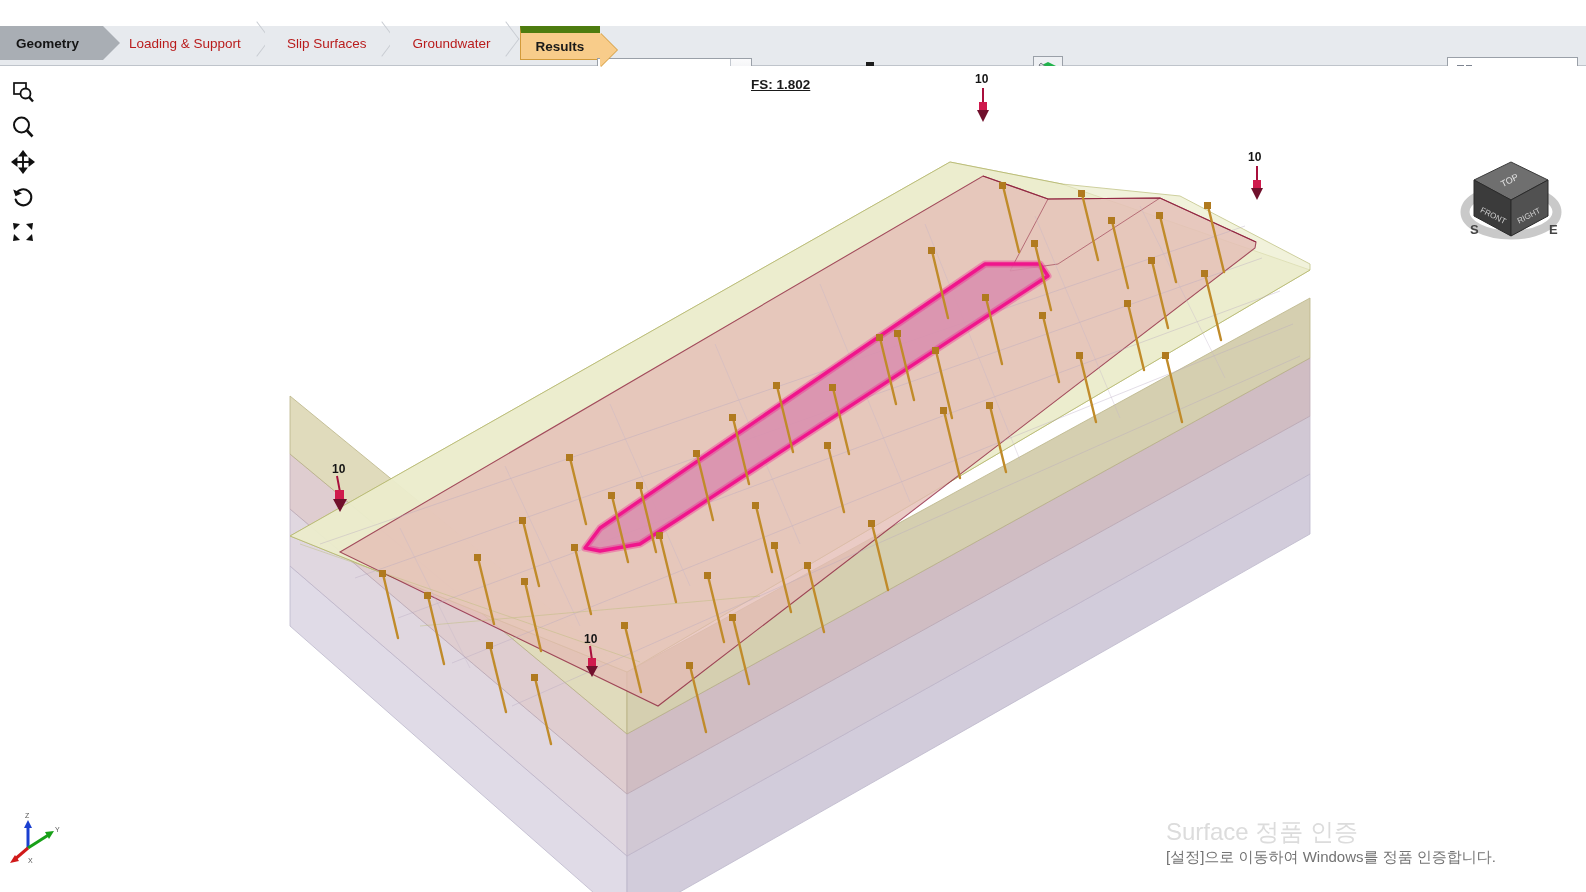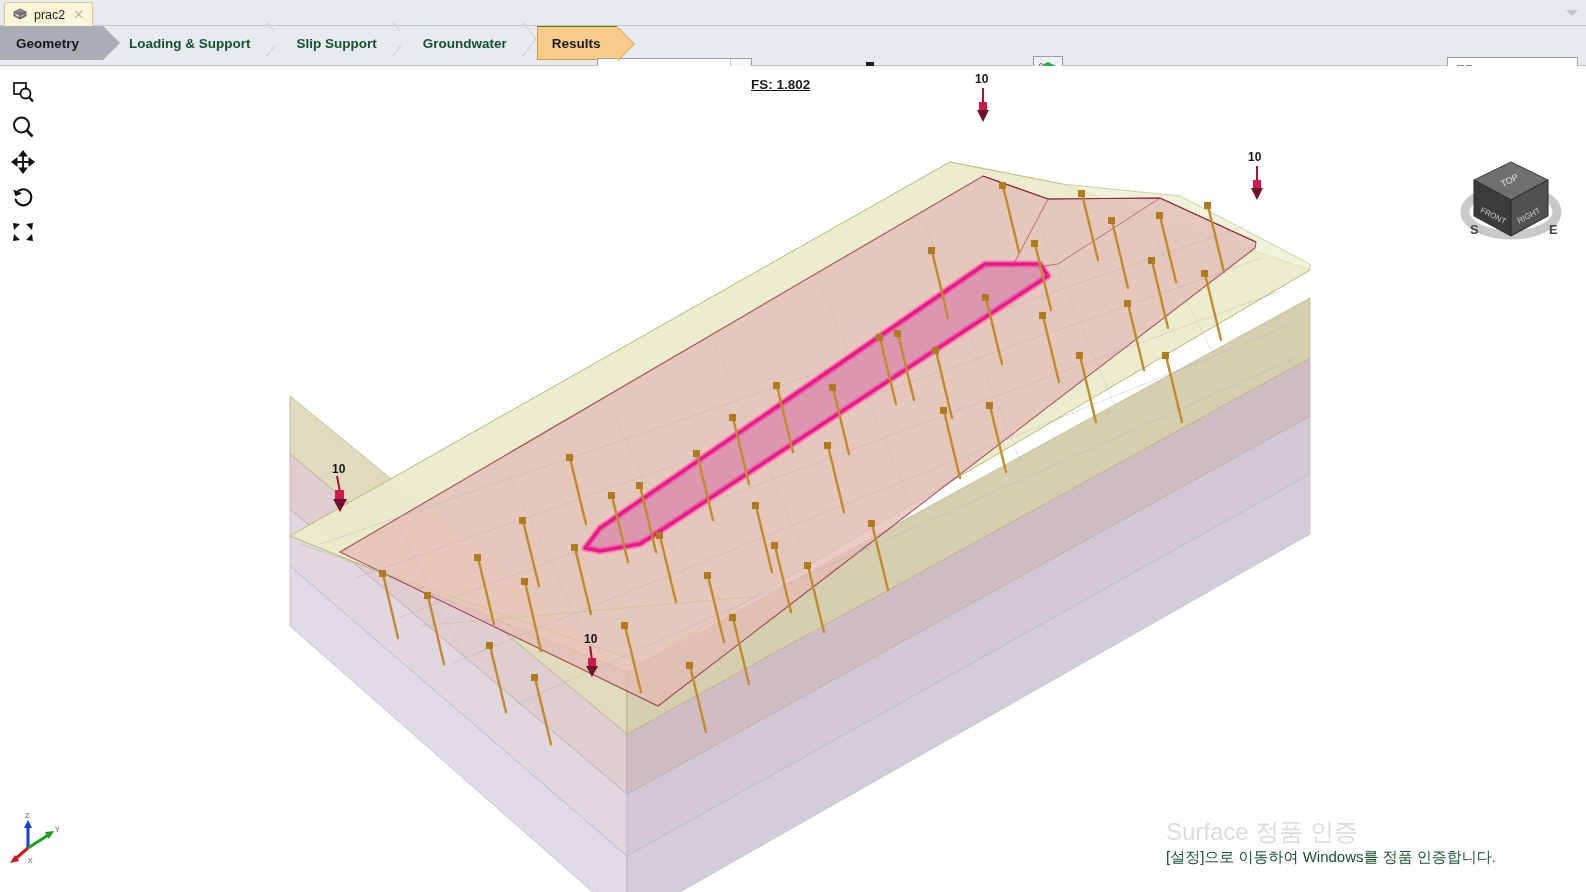--- a/index.html
+++ b/index.html
@@ -43,46 +43,45 @@
   .ribbon{
     position:absolute;left:0;top:26px;width:1586px;height:40px;
     background:#e7eaee;
     border-bottom:1px solid #bfc4cb;
     box-sizing:border-box;
   }
   .breadcrumb{position:absolute;left:0;top:0;height:34px;display:flex;align-items:flex-start;}
   .crumb{
     position:relative;display:flex;align-items:center;
     height:34px;padding:0 24px 0 16px;
-    font-size:13.5px;color:#14532d;
+    font-size:13.5px;color:#b91c1c;
     background:#e7eaee;
     box-sizing:border-box;
     cursor:pointer;
-    font-weight:bold;
   }
   .crumb .sep{
     position:absolute;right:-1px;top:0;width:20px;height:34px;
     pointer-events:none;
   }
   .crumb .sep:before{
     content:"";position:absolute;left:0;top:2px;
     width:21px;height:21px;
     border-top:1px solid #c8ccd2;border-right:1px solid #c8ccd2;
     transform:rotate(45deg) skew(8deg,8deg);
     background:transparent;
   }
   .crumb.active-grey{background:#a9aeb4;color:#141414;font-weight:600;}
   .crumb.active-grey:after{
     content:"";position:absolute;right:-17px;top:0;width:0;height:0;
     border-top:17px solid transparent;border-bottom:17px solid transparent;
     border-left:17px solid #a9aeb4;z-index:3;
   }
   .crumb.active-orange{
     background:#f8cc8a;color:#1a1a1a;font-weight:700;
-    border-top:1px solid #4d7c0f;border-bottom:1px solid #d29a3a;border-left:1px solid #d29a3a;
+    border-top:7px solid #4d7c0f;border-bottom:1px solid #d29a3a;border-left:1px solid #d29a3a;
   }
   .crumb.active-orange:after{
     content:"";position:absolute;right:-17px;top:0;width:0;height:0;
     border-top:17px solid transparent;border-bottom:17px solid transparent;
     border-left:17px solid #f8cc8a;z-index:3;
     filter:drop-shadow(1px 0 0 #d29a3a);
   }
 
   .tool-label{position:absolute;font-size:13px;color:#1d1d1d;top:38px;}
   #method-label{left:541px;}
@@ -145,61 +144,46 @@
     font-size:13.5px;font-weight:700;color:#1a1a1a;text-decoration:underline;
   }
 
   .navcube{position:absolute;left:1456px;top:88px;width:110px;height:96px;}
 
   .axis-triad{position:absolute;left:6px;top:742px;width:60px;height:60px;}
 
   
   .wm{position:absolute;right:90px;bottom:26px;text-align:left;}
   .wm1{font-size:24px;color:#dcdcdc;line-height:1.25;}
-  .wm2{font-size:15px;color:#14532d;line-height:1.3;}
+  .wm2{font-size:15px;color:#737373;line-height:1.3;}
 
   .model{position:absolute;left:0;top:0;width:1586px;height:826px;}
   .loadlbl{
     position:absolute;font-size:12px;font-weight:700;color:#141414;
   }
 </style>
 </head>
 <body>
 
 <div id="app">
 
-  <div class="tabstrip">
-    <div class="doc-tab">
-      <span style="display:flex;">
-        <svg width="16" height="15" viewBox="0 0 16 15">
-          <polygon points="2,5 8,2 14,5 8,8" fill="#8e8e8e" stroke="#4d4d4d" stroke-width="0.8"></polygon>
-          <polygon points="2,5 8,8 8,12 2,9" fill="#d9d9d9" stroke="#4d4d4d" stroke-width="0.8"></polygon>
-          <polygon points="14,5 8,8 8,12 14,9" fill="#a8a8a8" stroke="#4d4d4d" stroke-width="0.8"></polygon>
-          <polygon points="2,8 8,11 14,8 8,5" fill="none" stroke="#4d4d4d" stroke-width="0.7"></polygon>
-        </svg>
-      </span>
-      <span class="tab-label">prac2</span>
-      <span class="tab-close">✕</span>
-    </div>
-    <div class="tabs-overflow"></div>
-  </div>
 
   <div class="ribbon">
 
     <div class="breadcrumb">
       <div class="crumb active-grey">
         <span>Geometry</span>
       </div>
       <div class="crumb" style="padding-left:26px;">
         <span class="sep"></span>
         <span>Loading &amp; Support</span>
       </div>
       <div class="crumb" style="padding-left:22px;">
         <span class="sep"></span>
-        <span>Slip Support</span>
+        <span>Slip Surfaces</span>
       </div>
       <div class="crumb" style="padding-left:22px;">
         <span class="sep"></span>
         <span>Groundwater</span>
       </div>
       <div class="crumb active-orange" style="margin-left:6px;padding:0 16px 0 14px;">
         <span>Results</span>
       </div>
     </div>
 

